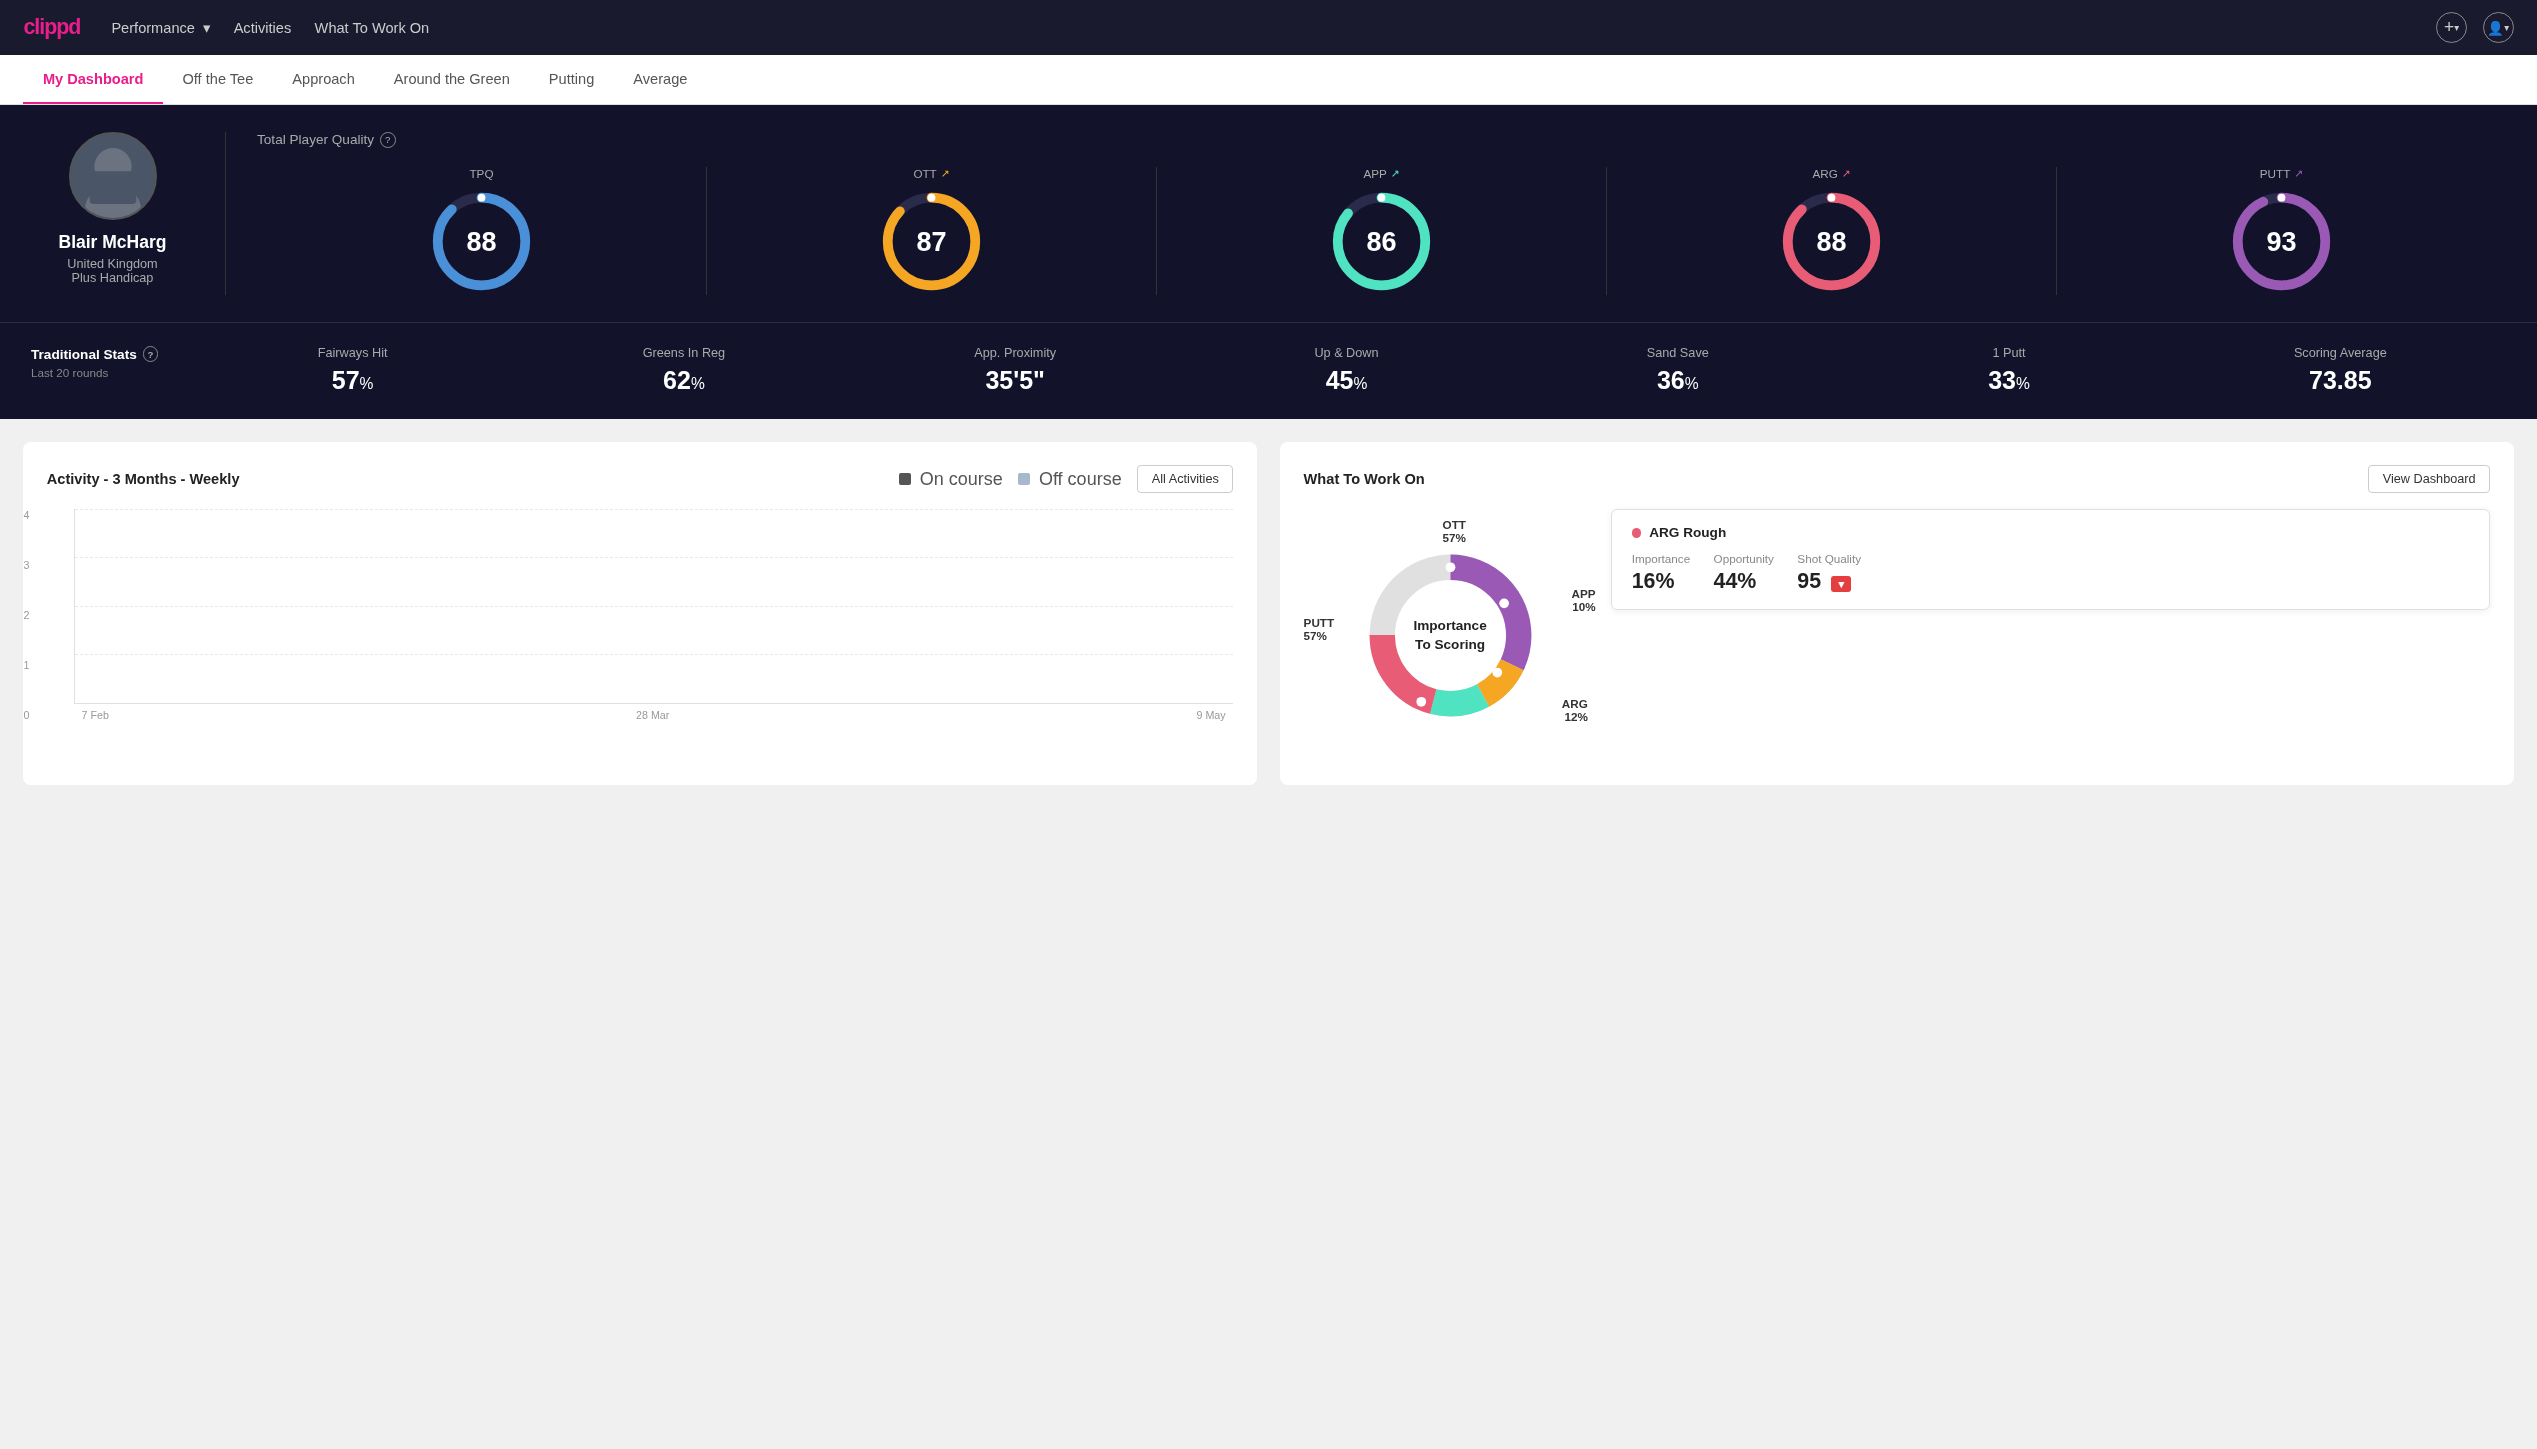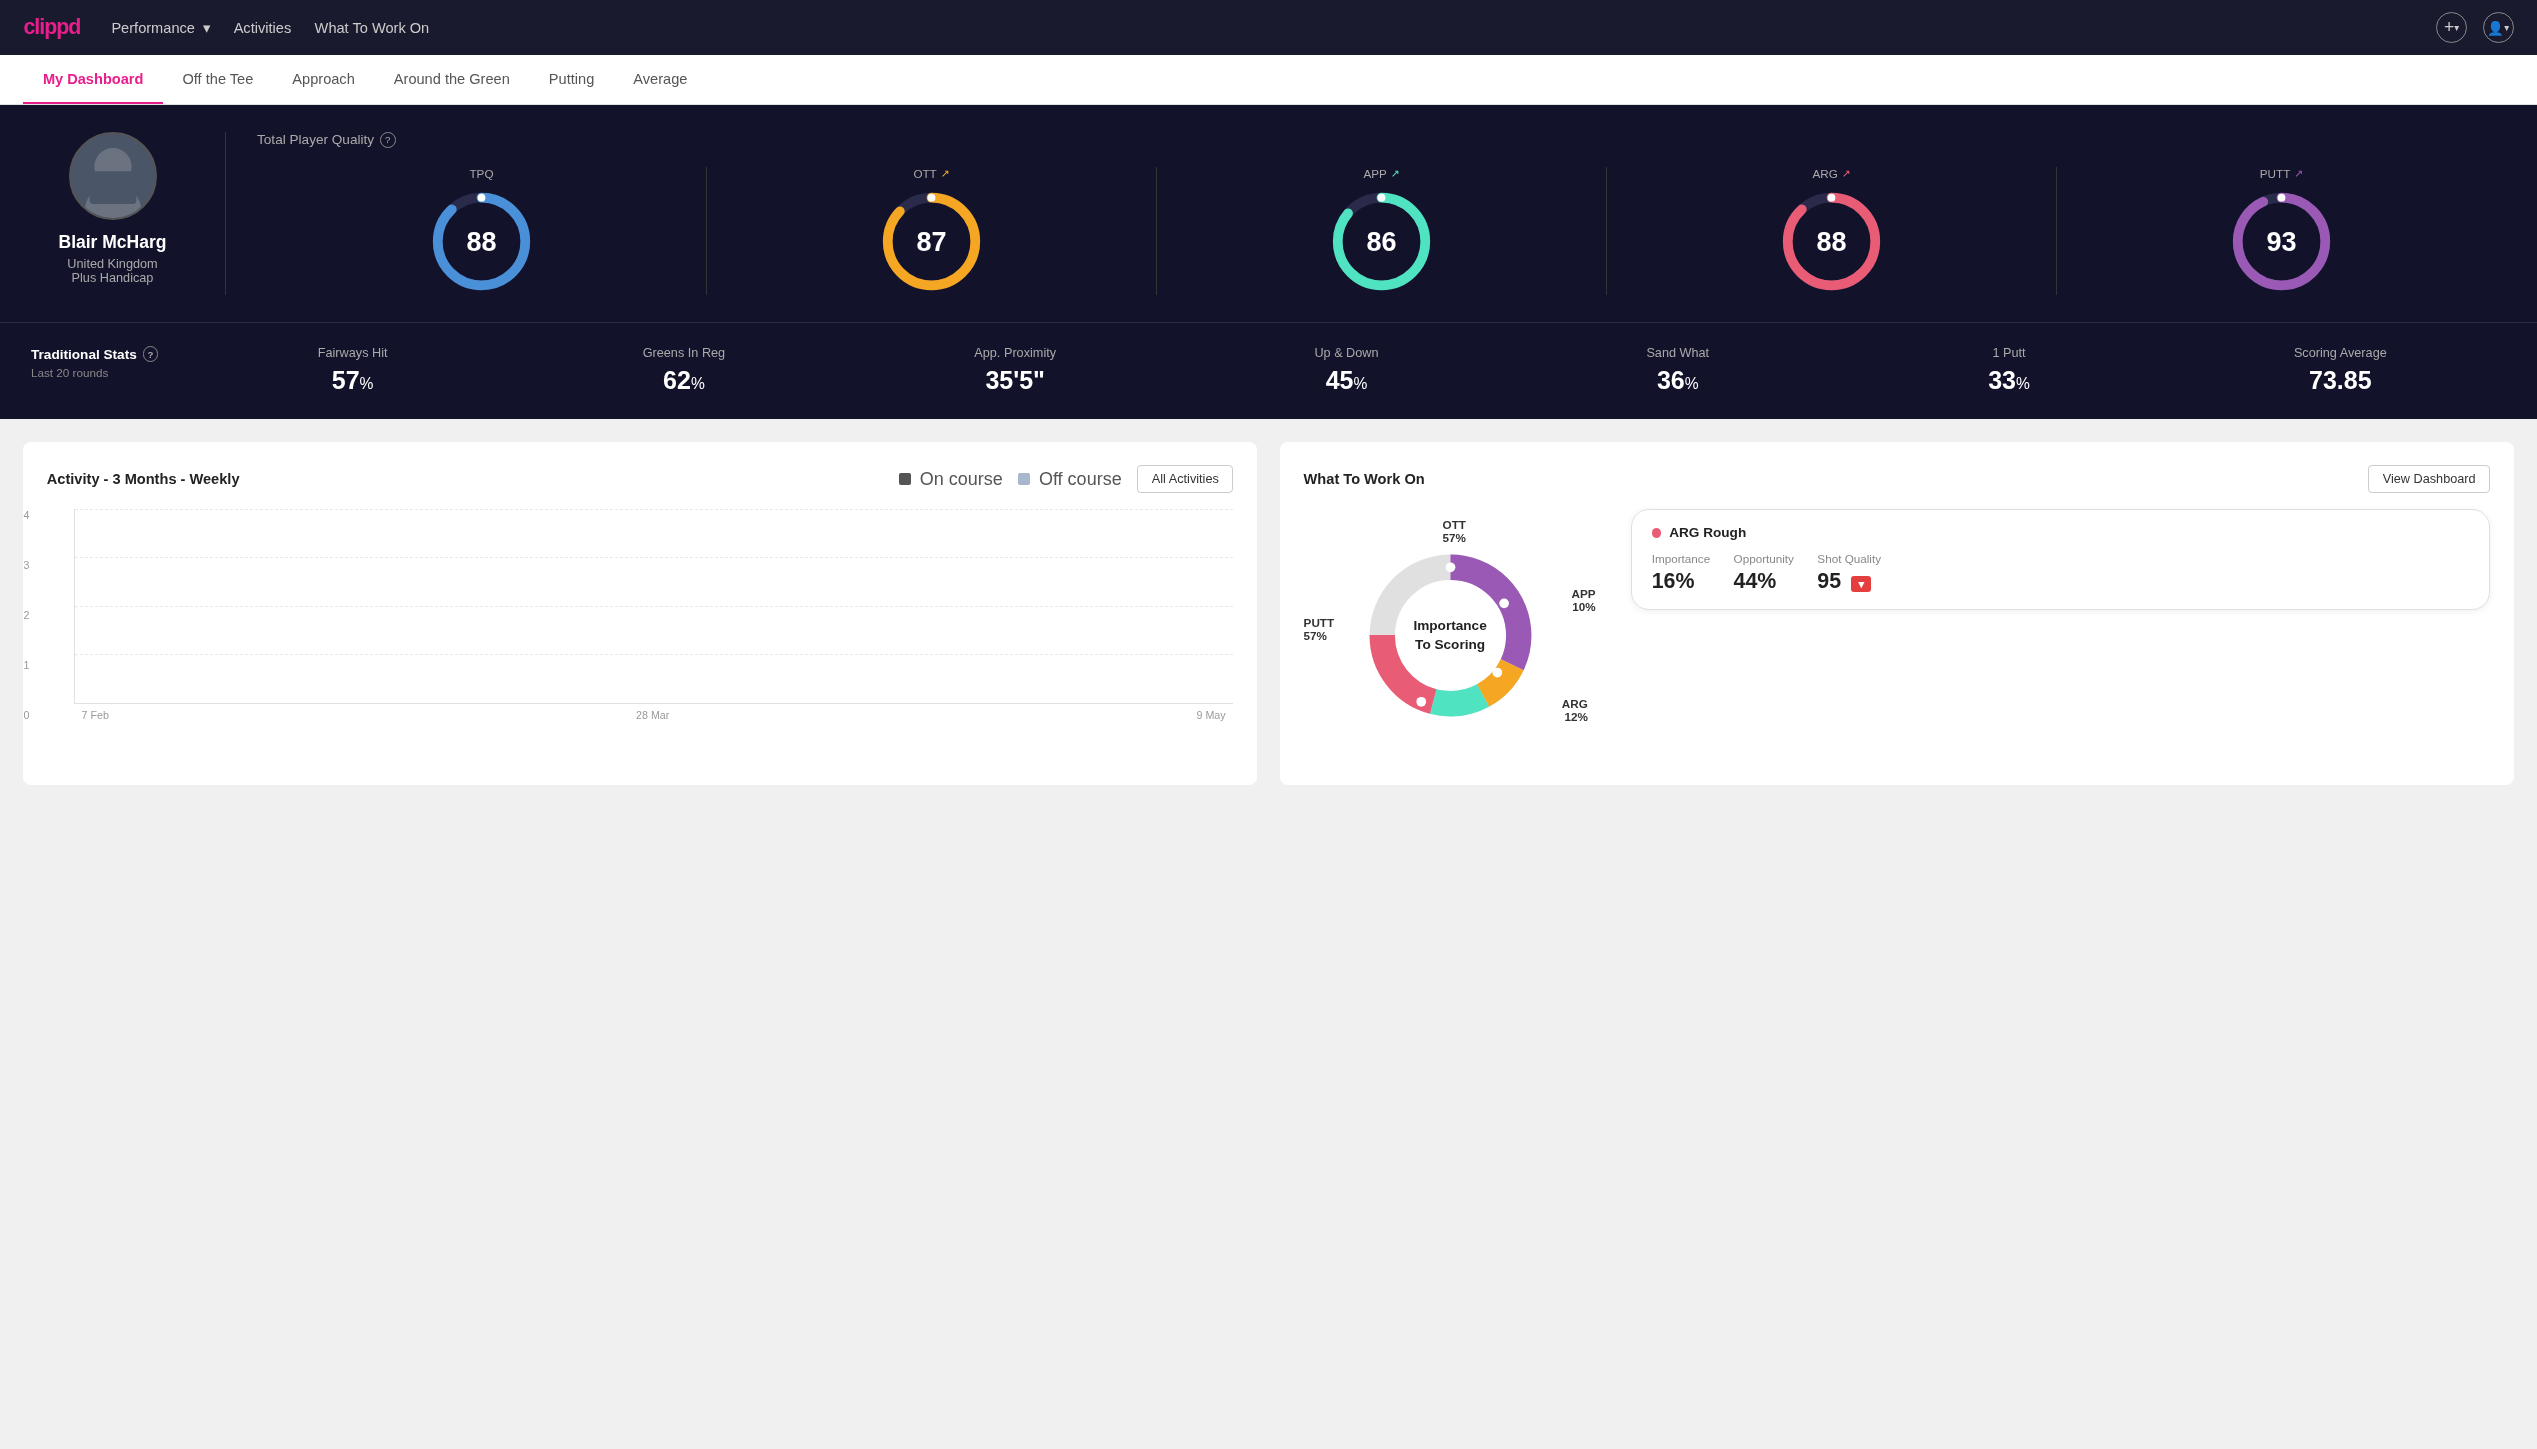--- a/index.html
+++ b/index.html
@@ -214,25 +214,24 @@
     }
 
     
     .wtwo-header {
       display: flex; align-items: center; justify-content: space-between; margin-bottom: 15.6px;
     }
     .wtwo-content { display: flex; gap: 15.6px; align-items: flex-start; }
     .info-card {
       background: #fff;
       border: 1.5px solid #e0e0e0;
-      border-radius: 18px;
+      border-radius: 6px;
       padding: 15.6px 19.5px;
       flex: 1;
       box-shadow: 0 1.9px 7.8px rgba(0,0,0,0.06);
-      margin-left: 20px;
     }
     .info-card-title {
       display: flex; align-items: center; gap: 7.8px;
       font-size: 13.6px; font-weight: 600; color: #222;
       margin-bottom: 11.7px;
     }
     .info-dot { width: 9.7px; height: 9.7px; border-radius: 50%; }
     .info-metrics { display: flex; gap: 23.4px; }
     .info-metric-name { font-size: 11.7px; color: #888; margin-bottom: 3.9px; }
     .info-metric-value { font-size: 21.4px; font-weight: 700; color: #222; }
@@ -410,21 +409,21 @@
   </div>
       <div class="stat-item">
     <div class="stat-name">App. Proximity</div>
     <div class="stat-value">35'5"<span class="stat-unit"></span></div>
   </div>
       <div class="stat-item">
     <div class="stat-name">Up &amp; Down</div>
     <div class="stat-value">45<span class="stat-unit">%</span></div>
   </div>
       <div class="stat-item">
-    <div class="stat-name">Sand What</div>
+    <div class="stat-name">Sand Save</div>
     <div class="stat-value">36<span class="stat-unit">%</span></div>
   </div>
       <div class="stat-item">
     <div class="stat-name">1 Putt</div>
     <div class="stat-value">33<span class="stat-unit">%</span></div>
   </div>
       <div class="stat-item">
     <div class="stat-name">Scoring Average</div>
     <div class="stat-value">73.85<span class="stat-unit"></span></div>
   </div>

